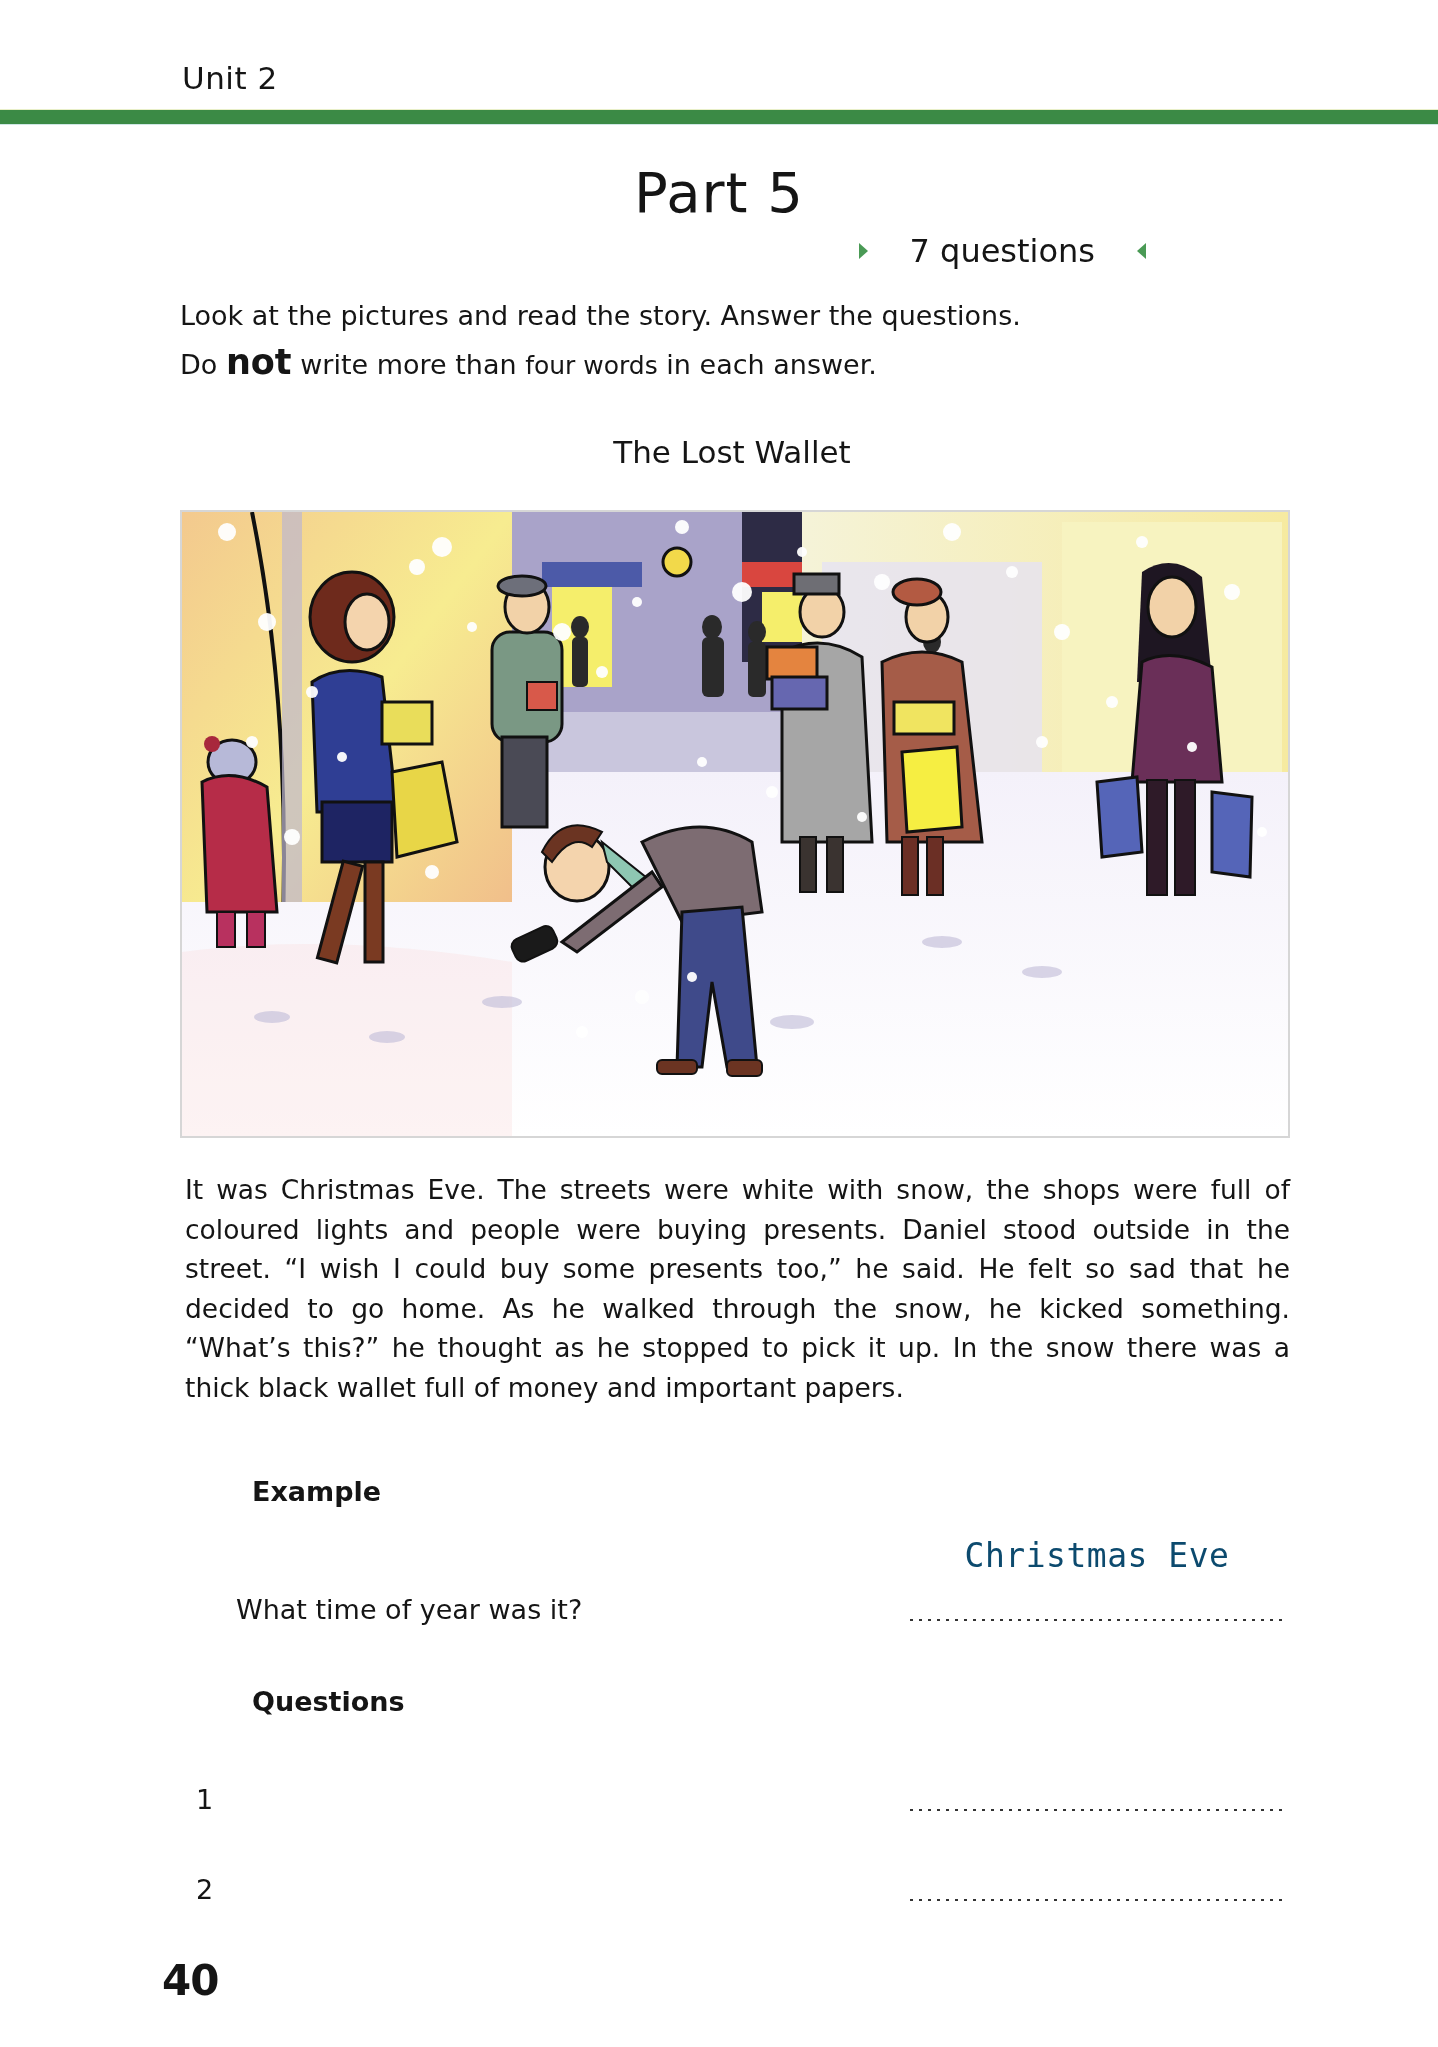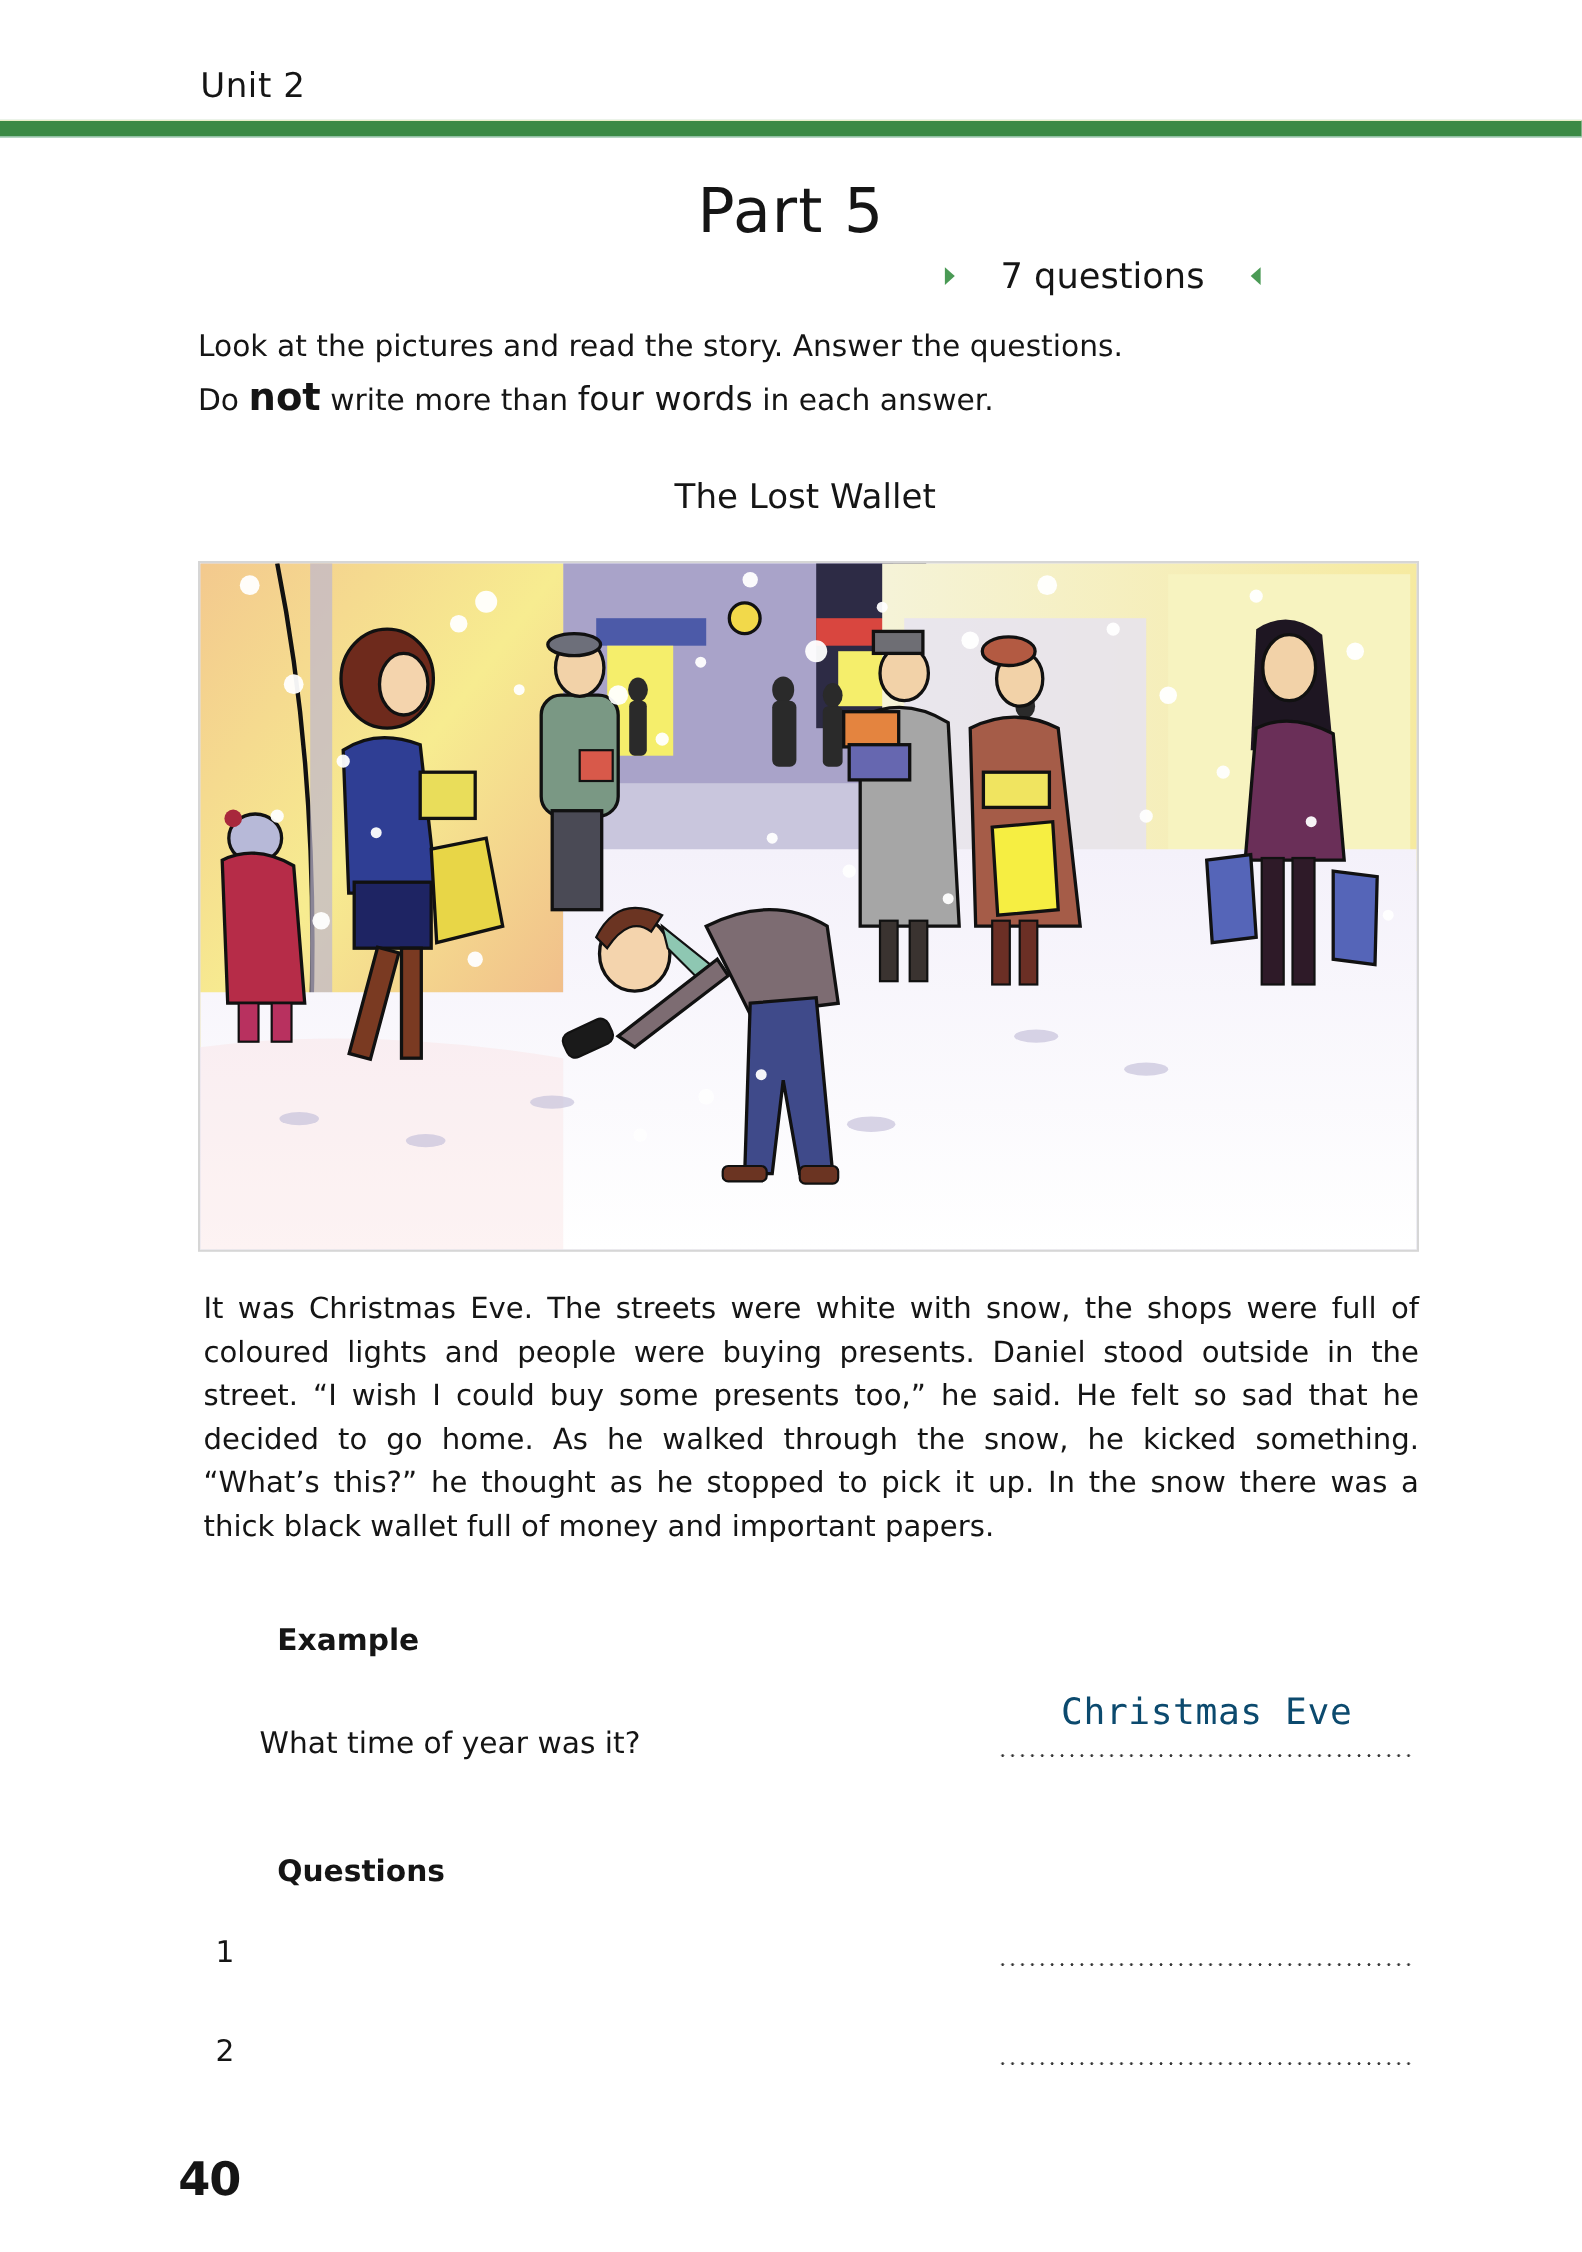--- a/index.html
+++ b/index.html
@@ -11,28 +11,28 @@
                border-top: 1px solid #e8efc8; border-bottom: 1px solid #cfe7e5; }
   .part-title { left: 0; width: 1438px; top: 160px; text-align: center; font-size: 56px; font-weight: normal; margin: 0; letter-spacing: 1px; }
   .q-count { left: 0; width: 1188px; top: 232px; text-align: right; font-size: 32px; }
   .q-count .tri { display: inline-block; width: 0; height: 0; vertical-align: middle; margin: 0 42px; position: relative; top: -2px; }
   .tri-right { border-top: 8px solid transparent; border-bottom: 8px solid transparent; border-left: 9px solid #4a9a55; }
   .tri-left { border-top: 8px solid transparent; border-bottom: 8px solid transparent; border-right: 9px solid #4a9a55; }
   .instr { left: 180px; font-size: 27px; font-family: "DejaVu Sans", sans-serif; }
   .instr1 { top: 300px; }
   .instr2 { top: 342px; }
   .instr2 .big { font-size: 35px; font-weight: bold; }
-  .instr2 .big2 { font-size: 30px; }
+  .instr2 .big2 { font-size: 25px; }
   .story-title { left: 0; width: 1464px; top: 434px; text-align: center; font-size: 31px; }
   .picture { left: 180px; top: 510px; width: 1106px; height: 624px; border: 2px solid #d6d6d6; overflow: hidden; background: #fdfdff; }
   .story { left: 185px; top: 1170px; width: 1105px; font-size: 26.5px; line-height: 39.5px; text-align: justify; font-family: "DejaVu Sans", sans-serif; }
   .section-h { left: 236px; font-size: 27px; font-weight: bold; margin-left: 16px; }
   .ex-h { top: 1476px; }
   .qs-h { top: 1686px; }
-  .qline { left: 196px; width: 1095px; height: 40px; }
+  .qline { left: 196px; width: 1095px; height: 40px; margin-top: 24px; }
   .qline .num { position: absolute; left: 0; top: 0; font-size: 27px; width: 30px; }
   .qline .text { position: absolute; left: 40px; top: 0; font-size: 27px; font-family: "DejaVu Sans", sans-serif; }
   .qline .dots { position: absolute; left: 711px; width: 380px; top: 24px; height: 4px;
                  background-image: radial-gradient(circle, #333 1.2px, transparent 1.5px);
                  background-size: 9px 4px; background-repeat: repeat-x; }
   .ex-q { top: 1570px; }
   .q1 { top: 1760px; }
   .q2 { top: 1850px; }
   .ex-answer { left: 907px; width: 380px; top: 1536px; text-align: center; font-family: "DejaVu Sans Mono", monospace;
                font-size: 33px; font-weight: normal; color: #0c4a6e; letter-spacing: 0.5px; }

